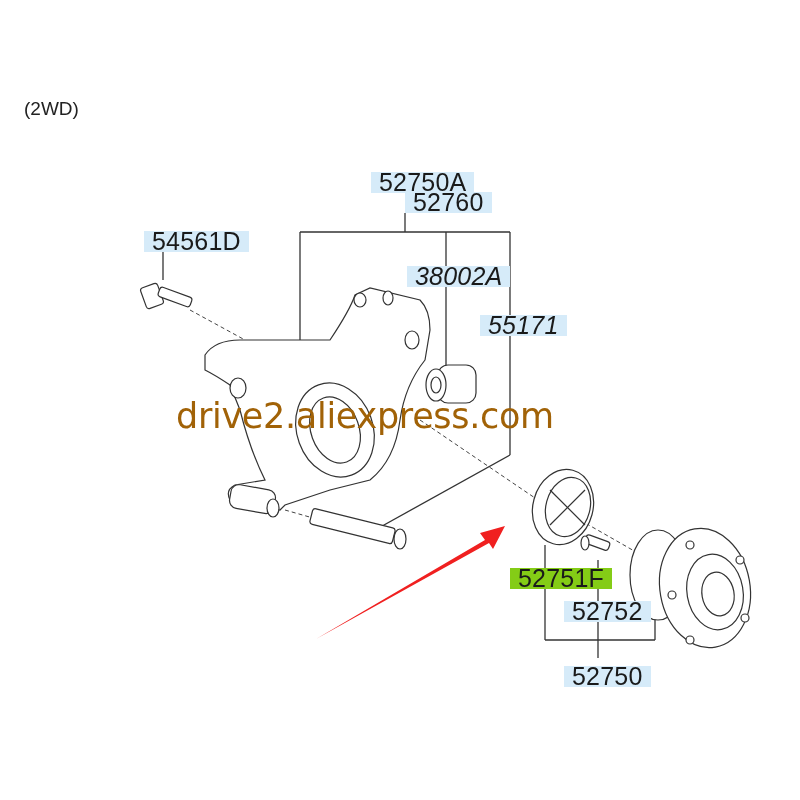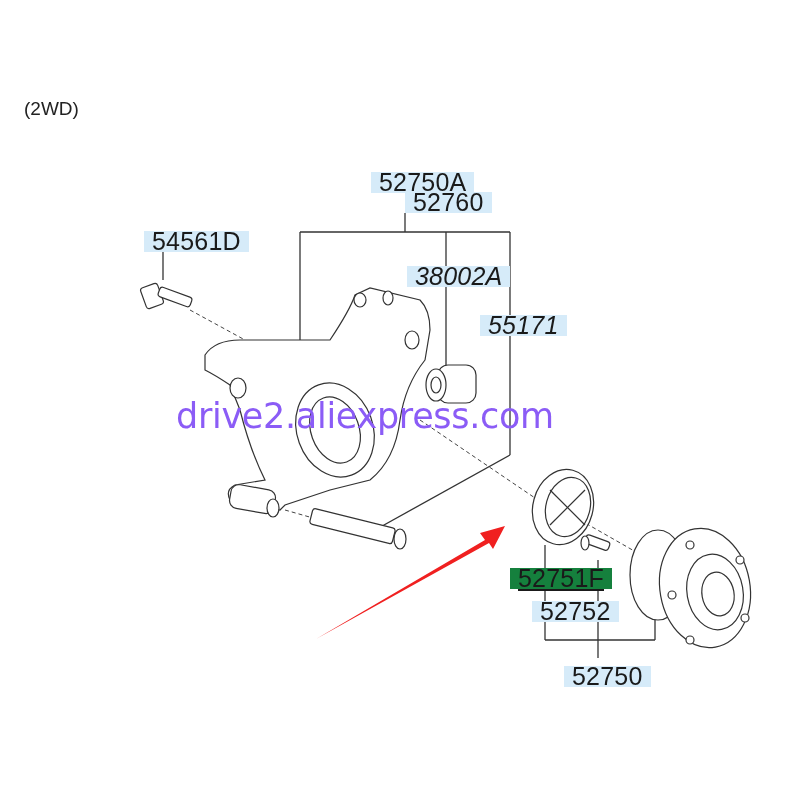--- a/index.html
+++ b/index.html
@@ -1,20 +1,20 @@
 <!DOCTYPE html>
 <html><head>
   <meta charset="utf-8">
   <style>
     html, body { margin: 0; padding: 0; background: #ffffff; }
     body { width: 800px; height: 800px; position: relative; overflow: hidden; font-family: "Liberation Sans", sans-serif; }
     .variant { position: absolute; left: 8px; top: 98px; font-size: 19px; color: #222; margin-left: 16px; }
     .label { position: absolute; font-size: 25px; line-height: 21px; color: #1a1a1a; padding: 0 8px; background: #d6ebf9; letter-spacing: 0.2px; }
-    .label.hl { background: #15803d; text-decoration: underline; }
-    .watermark { position: absolute; left: 176px; top: 396px; font-family: "DejaVu Sans", sans-serif; font-size: 35px; color: #8b5cf6; letter-spacing: -0.3px; white-space: nowrap; }
+    .label.hl { background: #84cc16; }
+    .watermark { position: absolute; left: 176px; top: 396px; font-family: "DejaVu Sans", sans-serif; font-size: 35px; color: #a16207; letter-spacing: -0.3px; white-space: nowrap; }
     svg.diag { position: absolute; left: 0; top: 0; }
   </style>
 </head>
 <body>
 
 <div class="variant">(2WD)</div>
 
 <svg class="diag" width="800" height="800" viewBox="0 0 800 800">
   <g stroke="#333" stroke-width="1.3" fill="none">
 
@@ -95,16 +95,16 @@
     <path d="M316,639 L485,540 L480,533 L505,526 L493,549 L489,543 Z" fill="#f02020"></path>
   </g>
 </svg>
 
 <div class="label" style="left:371px;top:172px;">52750A</div>
 <div class="label" style="left:371px;top:192px;margin-left:34px;">52760</div>
 <div class="label" style="left:144px;top:231px;">54561D</div>
 <div class="label" style="left:407px;top:266px;font-style:italic;">38002A</div>
 <div class="label" style="left:480px;top:315px;font-style:italic;">55171</div>
 <div class="label hl" style="left:510px;top:568px;">52751F</div>
-<div class="label" style="left:532px;top:601px;text-align:right;">52752</div>
+<div class="label" style="left:564px;top:601px;text-align:right;">52752</div>
 <div class="label" style="left:564px;top:666px;">52750</div>
 
 <div class="watermark">drive2.aliexpress.com</div>
 
 </body></html>

